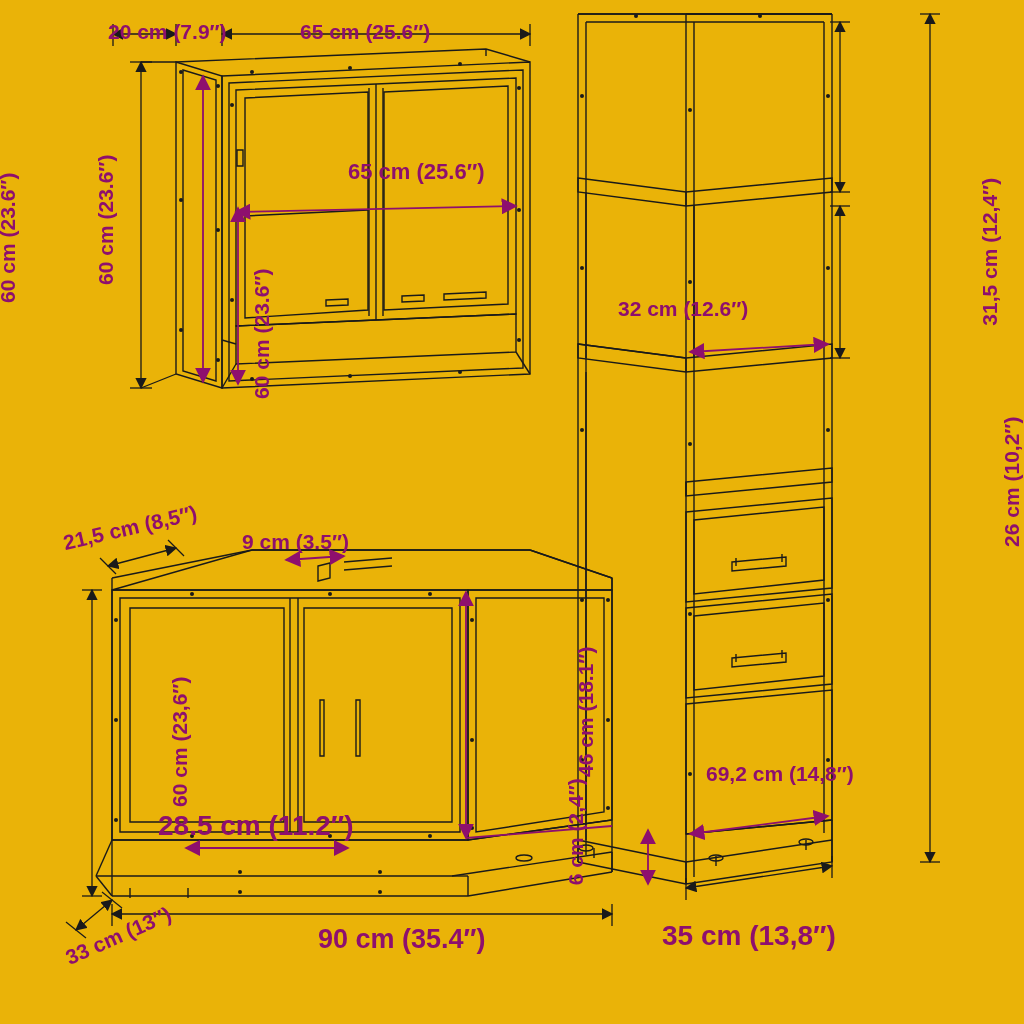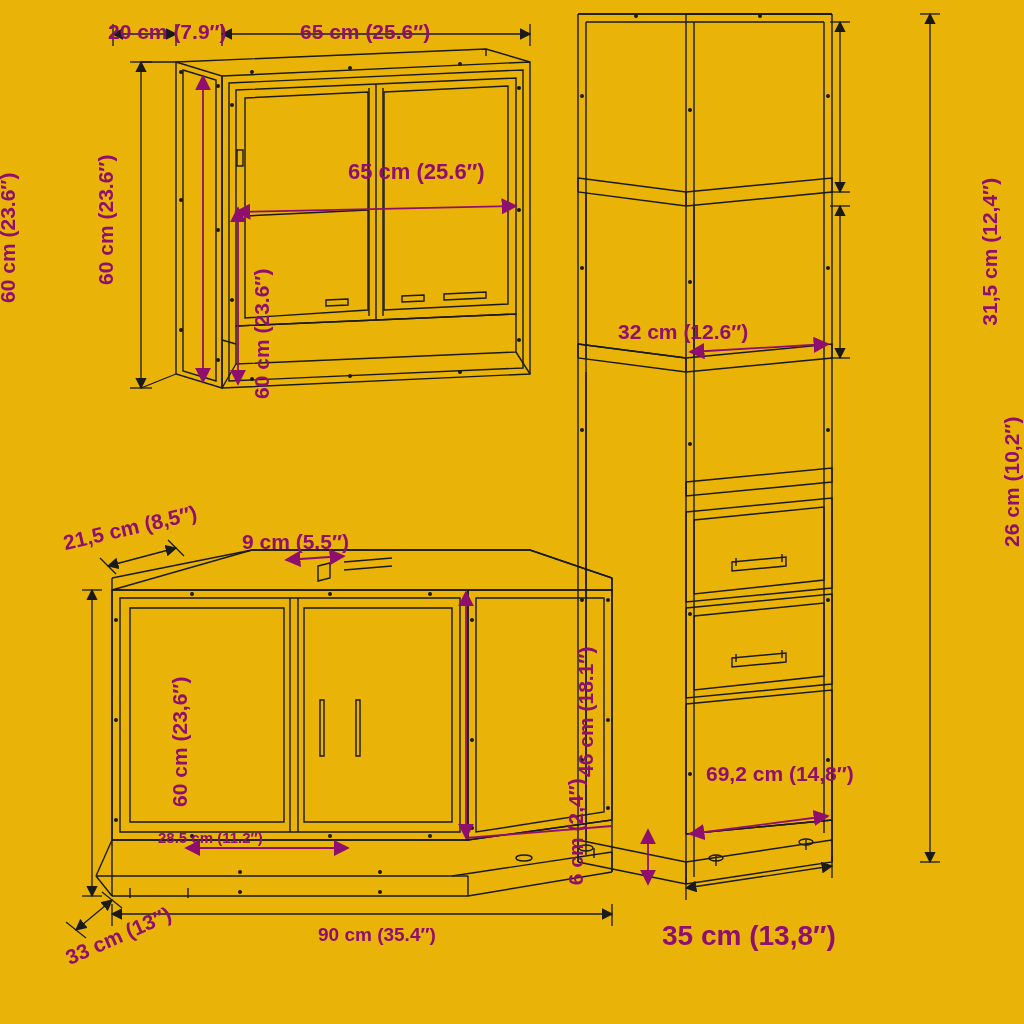--- a/index.html
+++ b/index.html
@@ -350,37 +350,37 @@
   <div class="dimlabel vert" style="left:24px; top:190px; width:200px; font-size:21px; transform:rotate(-90deg) translate(-36px,-116px);">60 cm (23.6″)</div>
 
   <div class="dimlabel vert" style="left:102px; top:190px; width:200px; font-size:21px; transform:rotate(-90deg) translate(-18px,-96px);">60 cm (23.6″)</div>
 
   <div class="dimlabel" style="left:348px; top:160px; font-size:22px;">65 cm (25.6″)</div>
 
   <div class="dimlabel vert" style="left:180px; top:330px; width:200px; font-size:21px; transform:rotate(-90deg) translate(8px,-18px);">60 cm (23.6″)</div>
 
   <div class="dimlabel vert" style="left:790px; top:240px; width:240px; font-size:21px; transform:rotate(-90deg) translate(0px,80px);">31,5 cm (12,4″)</div>
 
-  <div class="dimlabel" style="left:618px; top:320px; font-size:21px;">32 cm (12.6″)</div>
+  <div class="dimlabel" style="left:618px; top:297px; font-size:21px;">32 cm (12.6″)</div>
 
   <div class="dimlabel vert" style="left:800px; top:470px; width:240px; font-size:21px; transform:rotate(-90deg) translate(0px,92px);">26 cm (10,2″)</div>
 
   <div class="dimlabel" style="left:706px; top:762px; font-size:21px;">69,2 cm (14,8″)</div>
 
   <div class="dimlabel vert" style="left:560px; top:820px; width:180px; font-size:21px; transform:rotate(-90deg) translate(0px,-74px);">6 cm (2,4″)</div>
 
   <div class="dimlabel" style="left:662px; top:920px; font-size:28px;">35 cm (13,8″)</div>
 
   <div class="dimlabel" style="left:62px; top:516px; font-size:21px; transform:rotate(-13deg);">21,5 cm (8,5″)</div>
 
-  <div class="dimlabel" style="left:242px; top:530px; font-size:21px;">9 cm (5.5″)</div>
+  <div class="dimlabel" style="left:242px; top:530px; font-size:21px;">9 cm (3.5″)</div>
 
   <div class="dimlabel vert" style="left:398px; top:700px; width:200px; font-size:21px; transform:rotate(-90deg) translate(0px,88px);">46 cm (18.1″)</div>
 
   <div class="dimlabel vert" style="left:-28px; top:730px; width:240px; font-size:21px; transform:rotate(-90deg) translate(0px,88px);">60 cm (23,6″)</div>
 
-  <div class="dimlabel" style="left:158px; top:810px; font-size:15px;margin-top:20px;">28.5 cm (11.2″)</div>
+  <div class="dimlabel" style="left:158px; top:810px; font-size:28px;">28.5 cm (11.2″)</div>
 
   <div class="dimlabel" style="left:62px; top:924px; font-size:21px; transform:rotate(-24deg);">33 cm (13″)</div>
 
-  <div class="dimlabel" style="left:318px; top:924px; font-size:19px;">90 cm (35.4″)</div>
+  <div class="dimlabel" style="left:318px; top:924px; font-size:27px;">90 cm (35.4″)</div>
 
 </div>
 
 </body></html>

